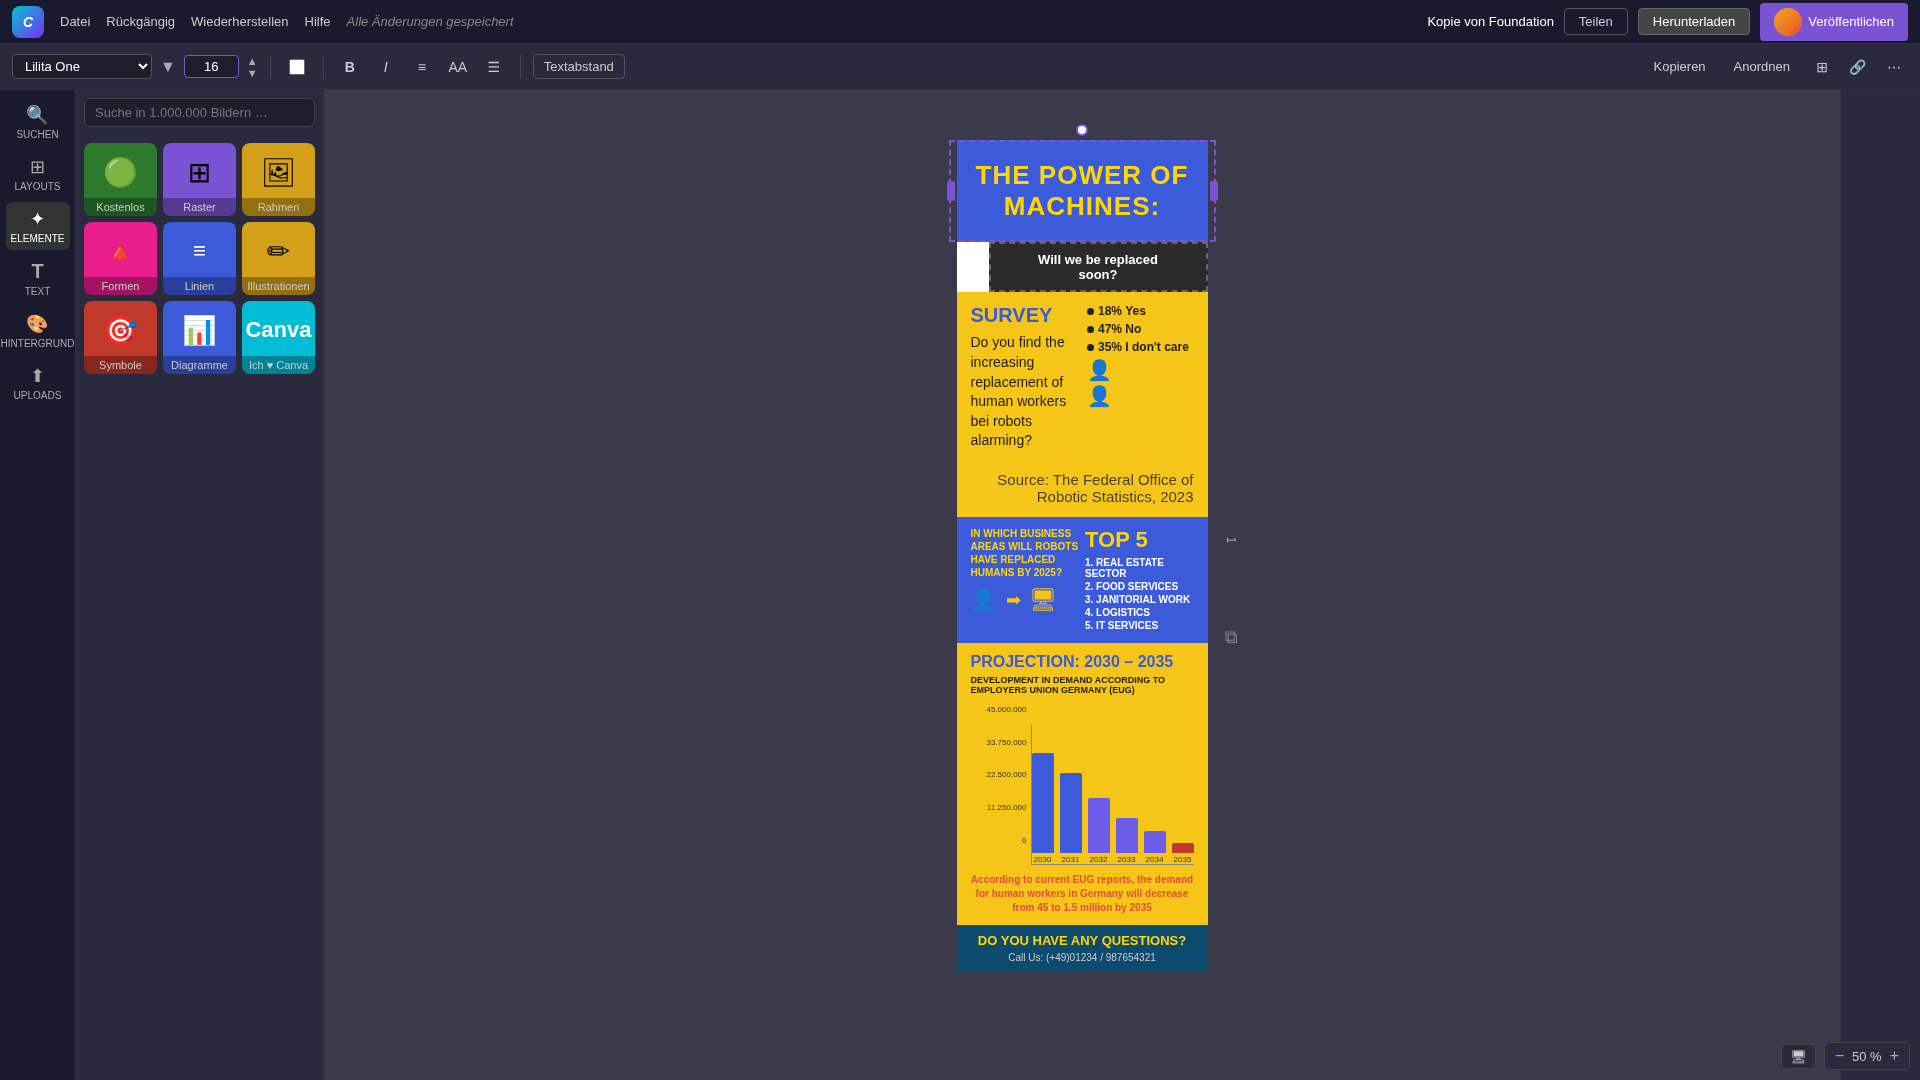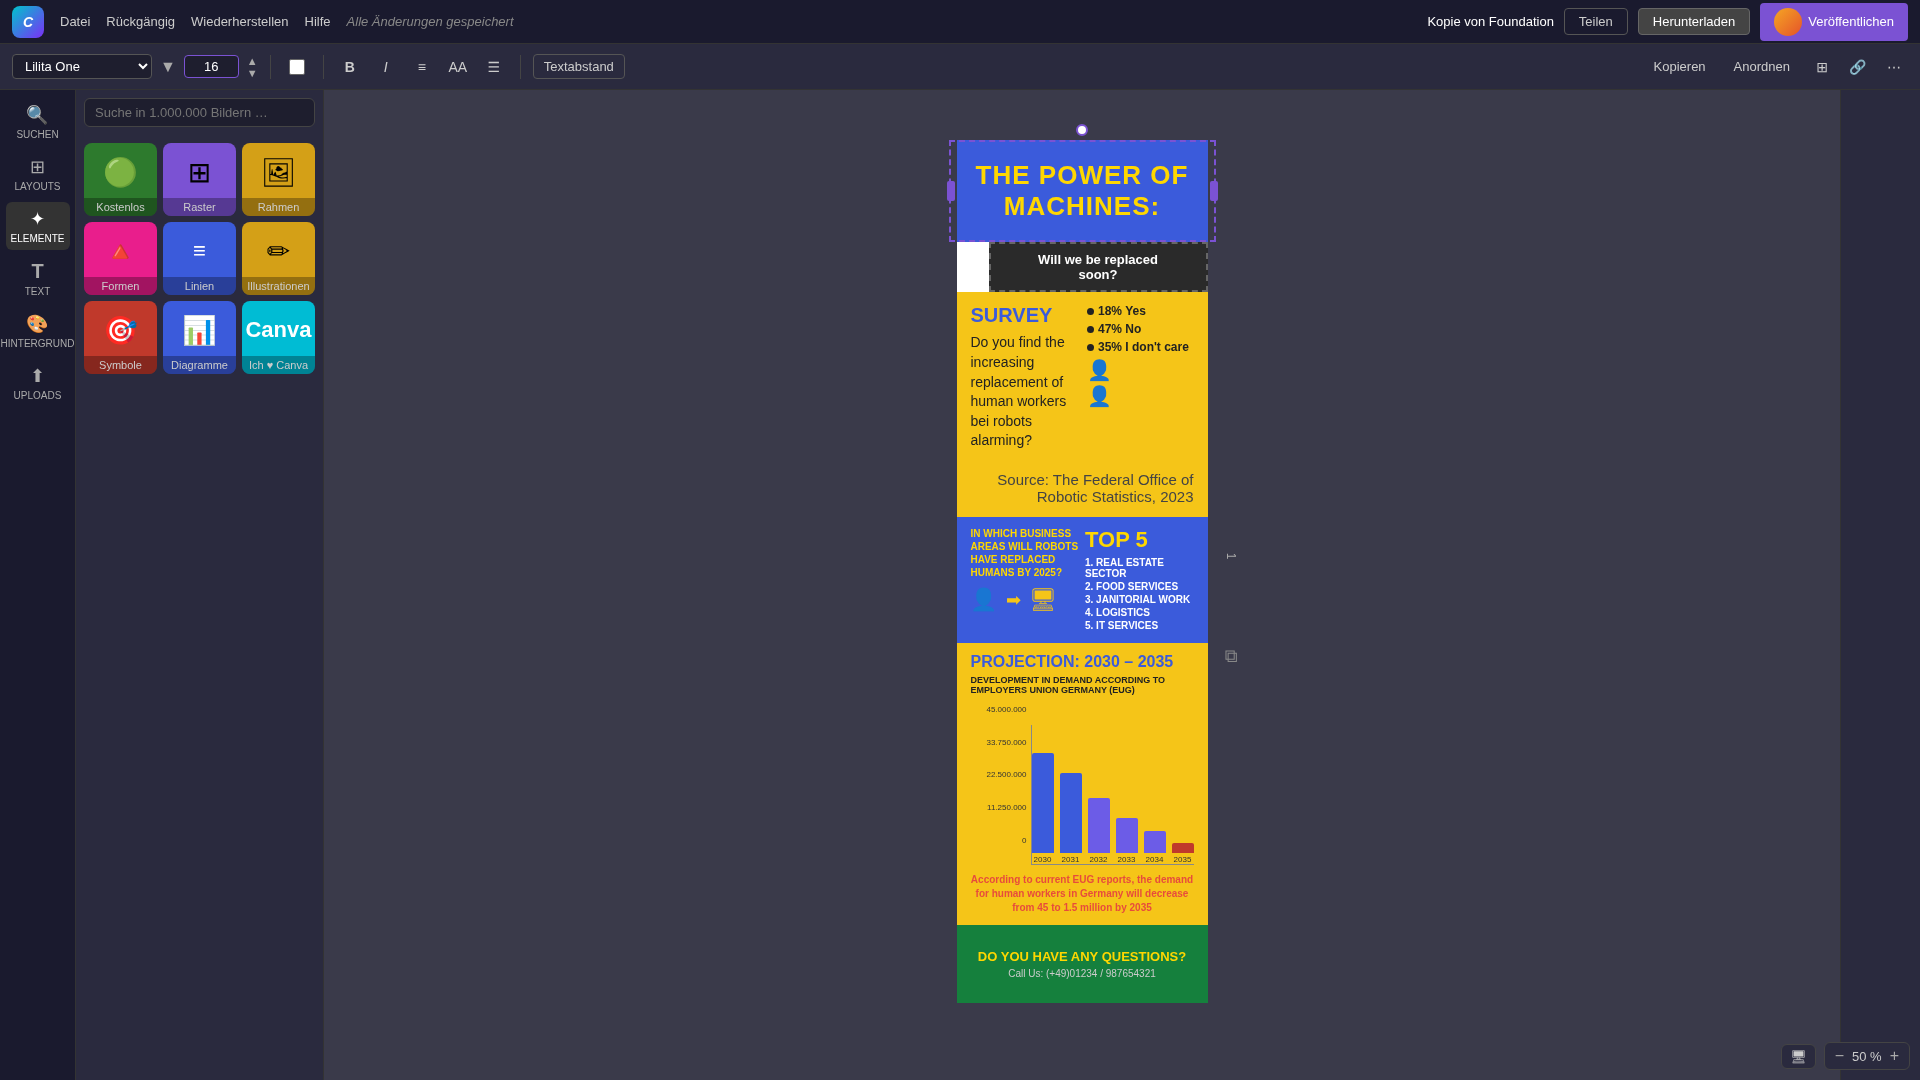--- a/index.html
+++ b/index.html
@@ -308,22 +308,22 @@
       width: 100%;
       border-radius: 2px 2px 0 0;
     }
     .bar-label { font-size: 8px; color: #333; margin-top: 2px; }
     .proj-note {
       font-size: 10px; color: #222; text-align: center; margin-top: 8px; line-height: 1.4;
     }
     .proj-note span { color: #e74c3c; font-weight: bold; }
 
     .sec-questions {
-      background: #15803d;
-      padding: 24px 14px;
+      background: #0c4a6e;
+      padding: 8px 14px;
       text-align: center;
     }
     .questions-title {
       font-family: 'Arial Black', sans-serif;
       font-size: 13px; font-weight: 900; color: #ffd700; text-transform: uppercase; margin-bottom: 4px;
     }
     .questions-contact { font-size: 10px; color: #ccc; }
 
     
     .right-panel {

